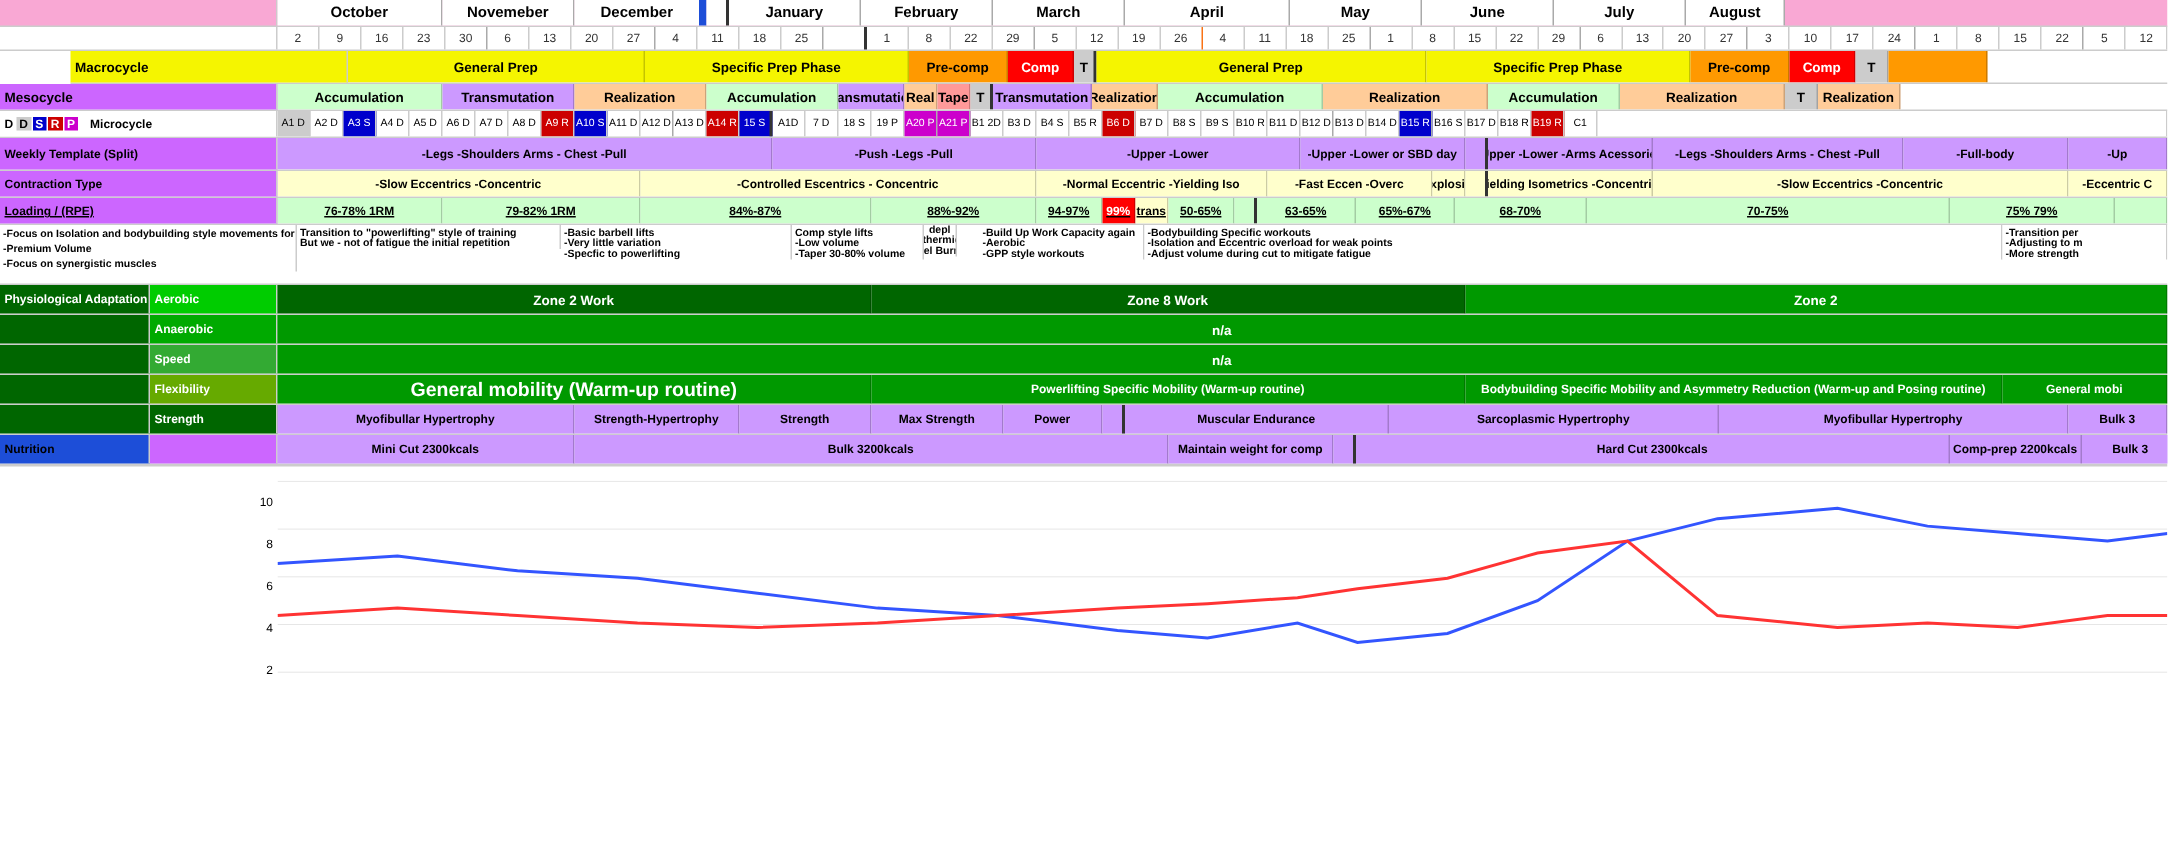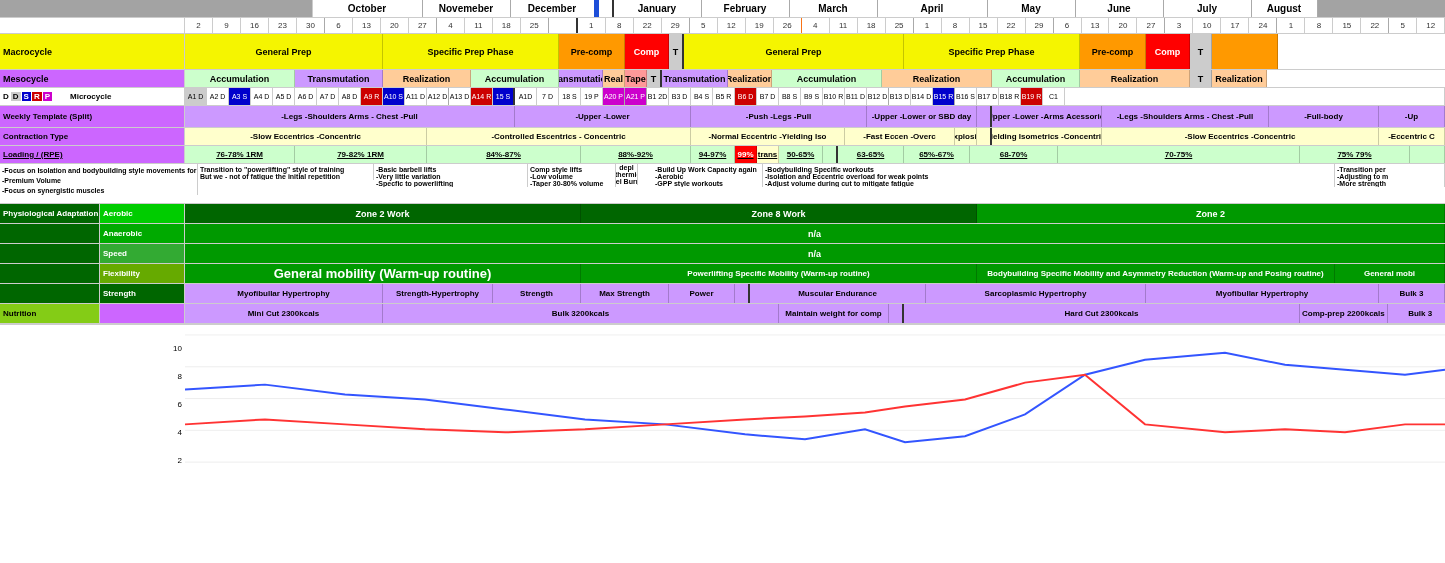--- a/index.html
+++ b/index.html
@@ -5,22 +5,21 @@
     * { margin: 0; padding: 0; box-sizing: border-box; }
     body { font-family: Arial, sans-serif; font-size: 9px; background: #fff; overflow: hidden; width: 1445px; }
 
     .container { width: 1445px; }
 
     
     .month-header-row {
       display: flex;
       height: 18px;
       border-bottom: 1px solid #ccc;
-      background: #a3a3a3;
-      justify-content: center;
+      background: #f9a8d4;
     }
     .label-col { width: 185px; min-width: 185px; border-right: 1px solid #ccc; }
     .month-cell {
       display: flex;
       align-items: center;
       justify-content: center;
       border-right: 1px solid #aaa;
       font-size: 10px;
       font-weight: bold;
       color: #000;
@@ -59,21 +58,21 @@
       display: flex;
       align-items: center;
       padding: 1px 3px;
       font-size: 9px;
       font-weight: bold;
     }
     .row-content { flex: 1; display: flex; overflow: hidden; }
 
     
     .macrocycle-label { background: #f5f500; }
-    .macrocycle-row { height: 36px; }
+    .macrocycle-row { height: 22px; margin-left: 47px; }
 
     
     .mesocycle-label { background: #cc66ff; }
     .mesocycle-row { height: 18px; }
 
     
     .microcycle-label { background: #fff; }
     .microcycle-row { height: 18px; }
 
     
@@ -334,21 +333,21 @@
     </div>
   </div>
 
   <div class="data-row microcycle-row">
     <div class="row-label microcycle-label" style="display:flex;align-items:center;">
       <span style="margin-right:2px;font-size:8px;">D</span>
       <span style="background:#cccccc;color:#000;padding:0 2px;margin-right:1px;font-size:8px;">D</span>
       <span style="background:#0000cc;color:#fff;padding:0 2px;margin-right:1px;font-size:8px;">S</span>
       <span style="background:#cc0000;color:#fff;padding:0 2px;margin-right:1px;font-size:8px;">R</span>
       <span style="background:#cc00cc;color:#fff;padding:0 2px;font-size:8px;">P</span>
-      <span style="margin-left:18px;font-size:8px;">Microcycle</span>
+      <span style="margin-left:8px;font-size:8px;">Microcycle</span>
     </div>
     <div class="row-content" style="font-size:7px;">
 
       <div class="micro-cell micro-d" style="width:22px;">A1 D</div>
       <div class="micro-cell" style="width:22px;">A2 D</div>
       <div class="micro-cell micro-s" style="width:22px;">A3 S</div>
       <div class="micro-cell" style="width:22px;">A4 D</div>
       <div class="micro-cell" style="width:22px;">A5 D</div>
       <div class="micro-cell" style="width:22px;">A6 D</div>
       <div class="micro-cell" style="width:22px;">A7 D</div>
@@ -387,22 +386,22 @@
       <div class="micro-cell micro-r" style="width:22px;">B19 R</div>
       <div class="micro-cell" style="width:22px;">C1</div>
       <div class="micro-cell" style="flex:1;"></div>
     </div>
   </div>
 
   <div class="data-row weekly-row">
     <div class="row-label weekly-label" style="font-size:8px;">Weekly Template (Split)</div>
     <div class="row-content">
       <div class="block bg-light-purple" style="width:330px;font-size:8px;">-Legs -Shoulders Arms - Chest -Pull</div>
+      <div class="block bg-light-purple" style="width:176px;font-size:8px;">-Push -Legs -Pull</div>
       <div class="block bg-light-purple" style="width:176px;font-size:8px;">-Upper -Lower</div>
-      <div class="block bg-light-purple" style="width:176px;font-size:8px;">-Push -Legs -Pull</div>
       <div class="block bg-light-purple" style="width:110px;font-size:8px;">-Upper -Lower or SBD day</div>
       <div class="block bg-light-purple" style="width:15px;border-right:2px solid #333;"></div>
       <div class="block bg-light-purple" style="width:110px;font-size:8px;">-Upper -Lower -Arms Acessories</div>
       <div class="block bg-light-purple" style="flex:1;font-size:8px;">-Legs -Shoulders Arms - Chest -Pull</div>
       <div class="block bg-light-purple" style="width:110px;font-size:8px;">-Full-body</div>
       <div class="block bg-light-purple" style="width:66px;font-size:8px;">-Up</div>
     </div>
   </div>
 
   <div class="data-row contraction-row">
@@ -536,21 +535,21 @@
         <div class="block bg-light-purple" style="width:66px;font-size:8px;">Power</div>
         <div class="block bg-light-purple" style="width:15px;border-right:2px solid #333;"></div>
         <div class="block bg-light-purple" style="width:176px;font-size:8px;">Muscular Endurance</div>
         <div class="block bg-light-purple" style="width:220px;font-size:8px;">Sarcoplasmic Hypertrophy</div>
         <div class="block bg-light-purple" style="flex:1;font-size:8px;">Myofibullar Hypertrophy</div>
         <div class="block bg-light-purple" style="width:66px;font-size:8px;">Bulk 3</div>
       </div>
     </div>
 
     <div class="full-bottom-row">
-      <div class="full-bottom-label" style="background:#84cc16;color:#000;">Nutrition</div>
+      <div class="full-bottom-label" style="background:#1d4ed8;color:#000;">Nutrition</div>
       <div class="full-bottom-type" style="background:#cc66ff;color:#000;"></div>
       <div class="full-bottom-content">
         <div class="block bg-light-purple" style="width:198px;font-size:8px;">Mini Cut 2300kcals</div>
         <div class="block bg-light-purple" style="width:396px;font-size:8px;">Bulk 3200kcals</div>
         <div class="block bg-light-purple" style="width:110px;font-size:8px;">Maintain weight for comp</div>
         <div class="block bg-light-purple" style="width:15px;border-right:2px solid #333;"></div>
         <div class="block bg-light-purple" style="width:396px;font-size:8px;">Hard Cut 2300kcals</div>
         <div class="block bg-light-purple" style="flex:1;font-size:8px;">Comp-prep 2200kcals</div>
         <div class="block bg-light-purple" style="width:66px;font-size:8px;">Bulk 3</div>
       </div>

